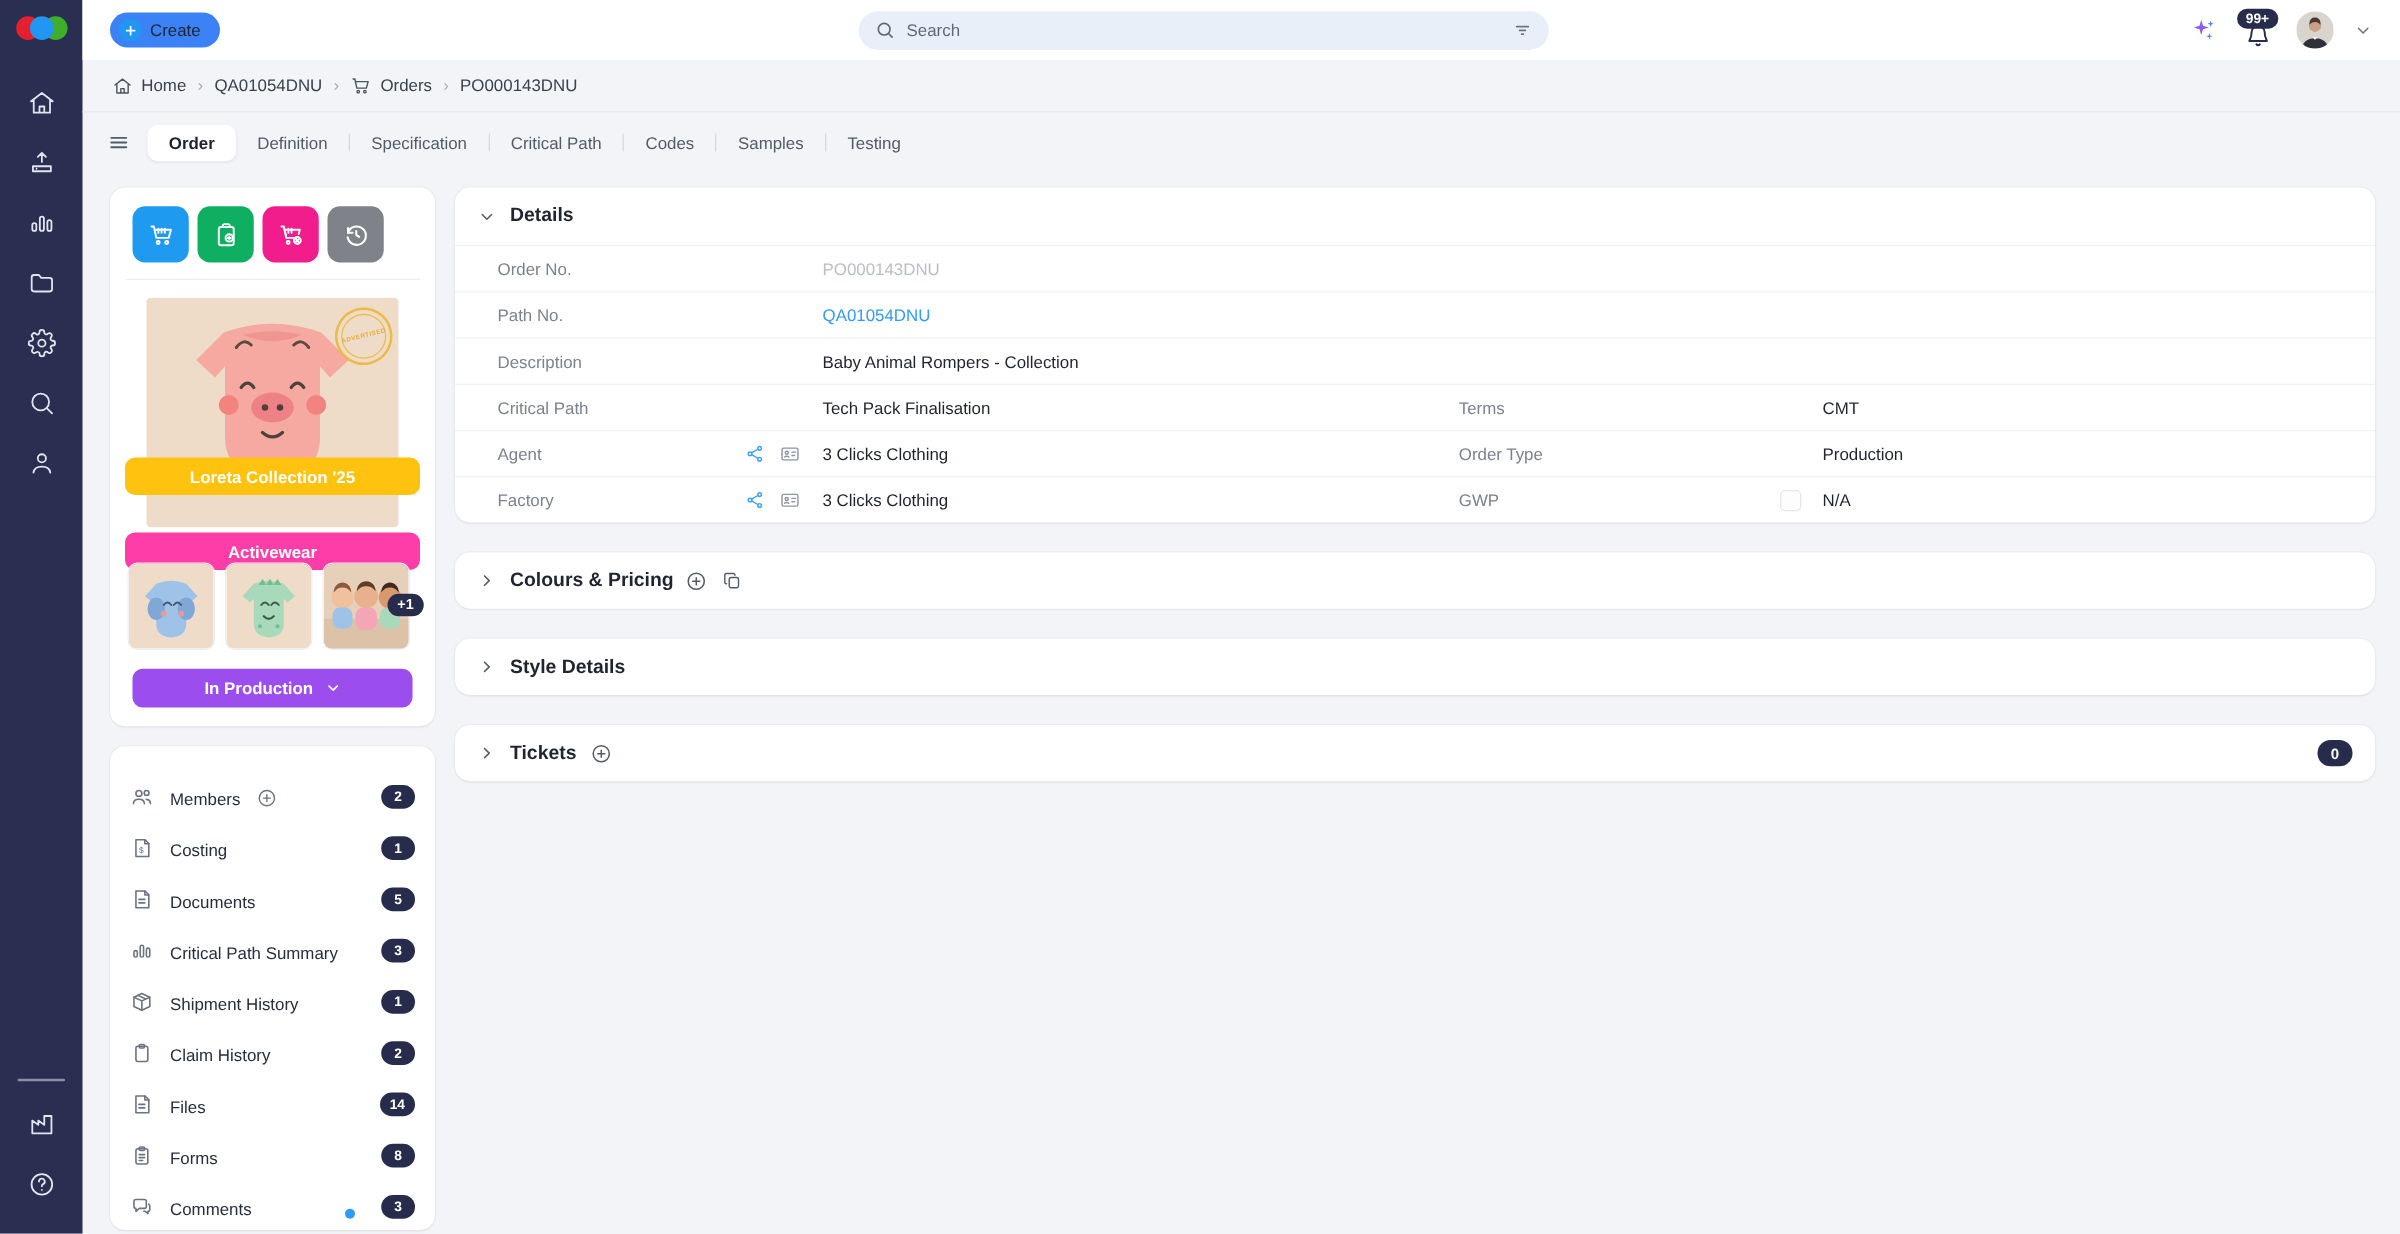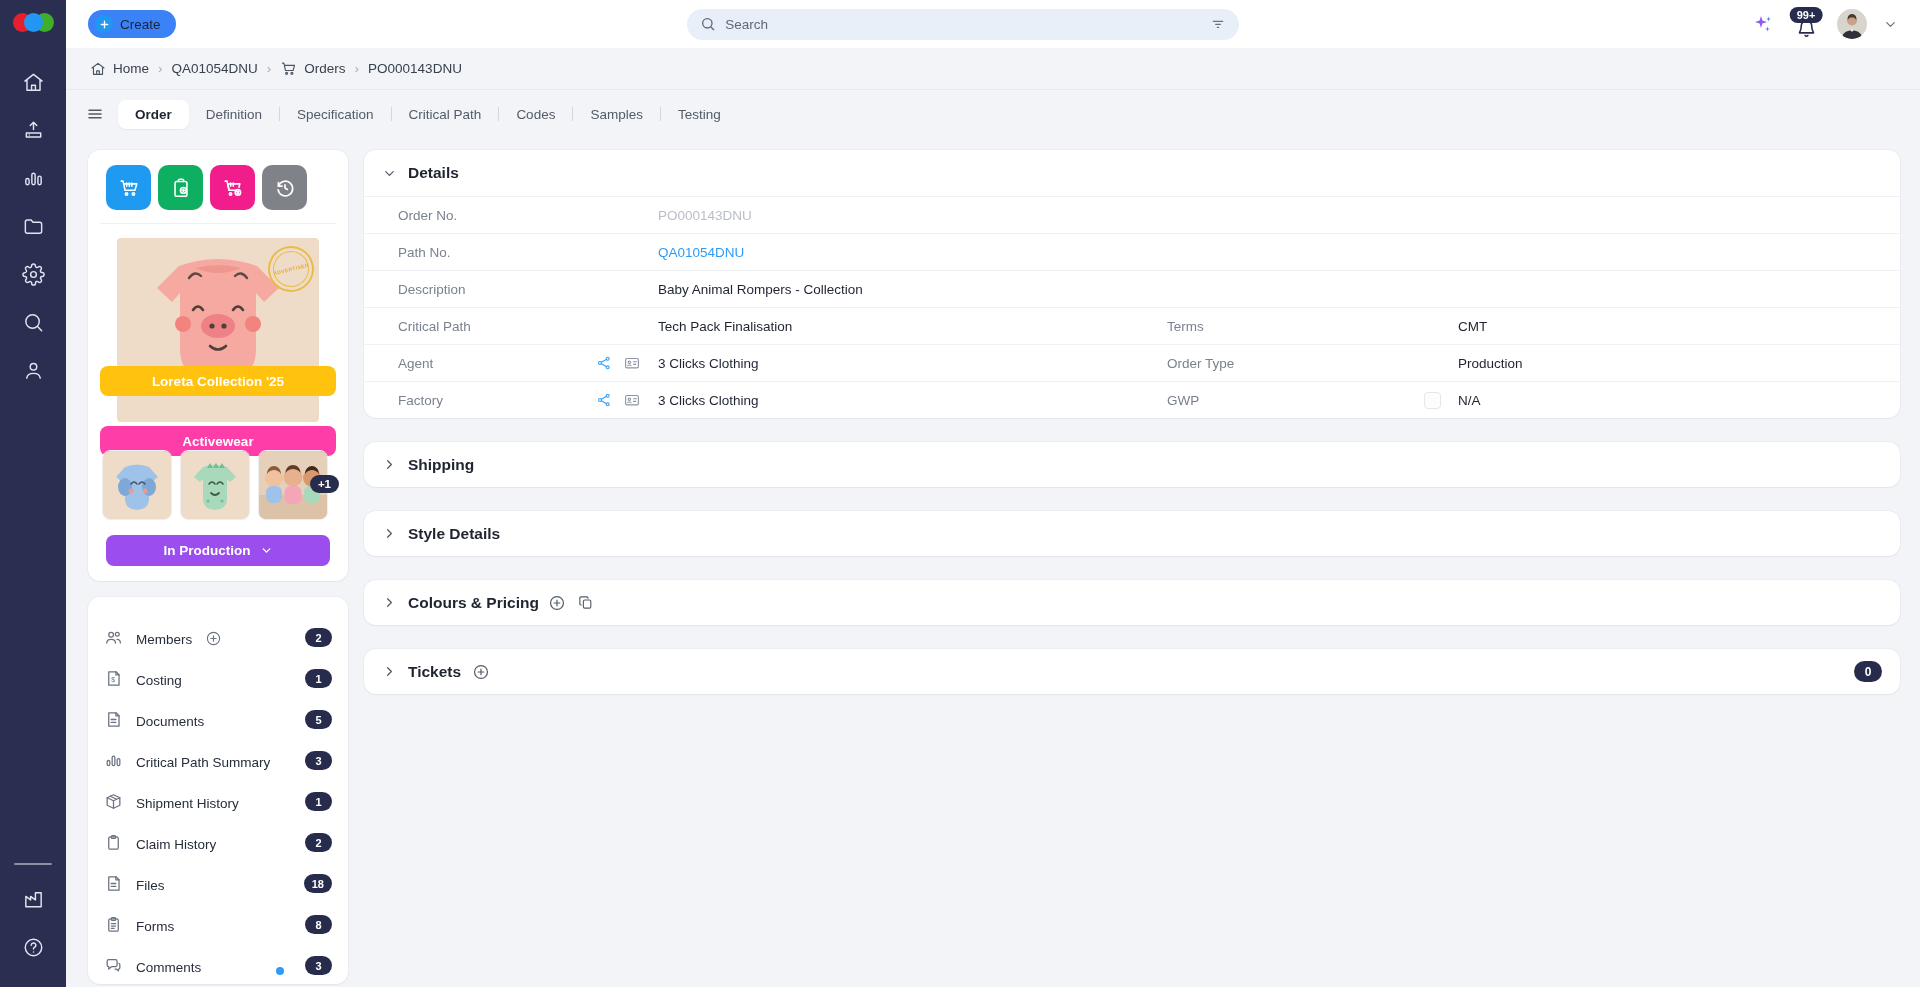--- a/index.html
+++ b/index.html
@@ -516,21 +516,21 @@
           <span class="mi-count">2</span>
         </div>
         <div class="menu-item">
           <span class="mi-icon">
               <svg width="19" height="19" viewBox="0 0 24 24" fill="none" stroke="currentColor" stroke-width="1.6" stroke-linecap="round" stroke-linejoin="round">
                 <path d="M6 3.5h9.2L19 7.3V20.5H6z"></path>
                 <path d="M15 3.5V7.5h4M9 12h6M9 15.5h6"></path>
               </svg>
             </span>
           <span>Files</span>
-          <span class="mi-count">18</span>
+          <span class="mi-count">14</span>
         </div>
         <div class="menu-item">
           <span class="mi-icon">
               <svg width="19" height="19" viewBox="0 0 24 24" fill="none" stroke="currentColor" stroke-width="1.6" stroke-linecap="round" stroke-linejoin="round">
                 <rect x="6" y="5" width="12" height="15.5" rx="2"></rect>
                 <rect x="9.3" y="3.2" width="5.4" height="3.6" rx="1.2"></rect>
                 <path d="M9.3 11h5.4M9.3 14h5.4M9.3 17h3.5"></path>
               </svg>
             </span>
           <span>Forms</span>
@@ -657,37 +657,20 @@
           <div class="cell cell-r">
             <span class="lbl-r">GWP</span>
             <span class="slot-r">
                 <span class="checkbox"></span>
               </span>
             <span class="val">N/A</span>
           </div>
         </div>
       </section>
 
-      <section class="card section-card">
-        <span class="chev">
-          <svg width="15" height="15" viewBox="0 0 24 24" fill="none" stroke="currentColor" stroke-width="2" stroke-linecap="round" stroke-linejoin="round">
-              <path d="m9 6 6 6-6 6"></path>
-            </svg>
-        </span>
-        <span class="section-title">Shipping</span>
-      </section>
-
-      <section class="card section-card">
-        <span class="chev">
-          <svg width="15" height="15" viewBox="0 0 24 24" fill="none" stroke="currentColor" stroke-width="2" stroke-linecap="round" stroke-linejoin="round">
-              <path d="m9 6 6 6-6 6"></path>
-            </svg>
-        </span>
-        <span class="section-title">Style Details</span>
-      </section>
 
       <section class="card section-card">
         <span class="chev">
           <svg width="15" height="15" viewBox="0 0 24 24" fill="none" stroke="currentColor" stroke-width="2" stroke-linecap="round" stroke-linejoin="round">
               <path d="m9 6 6 6-6 6"></path>
             </svg>
         </span>
         <span class="section-title">Colours &amp; Pricing</span>
         <span class="head-icon" style="margin-left:-2px">
           <svg width="18" height="18" viewBox="0 0 24 24" fill="none" stroke="currentColor" stroke-width="1.6" stroke-linecap="round">
@@ -702,20 +685,29 @@
             </svg>
         </span>
       </section>
 
       <section class="card section-card">
         <span class="chev">
           <svg width="15" height="15" viewBox="0 0 24 24" fill="none" stroke="currentColor" stroke-width="2" stroke-linecap="round" stroke-linejoin="round">
               <path d="m9 6 6 6-6 6"></path>
             </svg>
         </span>
+        <span class="section-title">Style Details</span>
+      </section>
+
+      <section class="card section-card">
+        <span class="chev">
+          <svg width="15" height="15" viewBox="0 0 24 24" fill="none" stroke="currentColor" stroke-width="2" stroke-linecap="round" stroke-linejoin="round">
+              <path d="m9 6 6 6-6 6"></path>
+            </svg>
+        </span>
         <span class="section-title">Tickets</span>
         <span class="head-icon">
           <svg width="18" height="18" viewBox="0 0 24 24" fill="none" stroke="currentColor" stroke-width="1.6" stroke-linecap="round">
               <circle cx="12" cy="12" r="8.6"></circle>
               <path d="M12 8.2v7.6M8.2 12h7.6"></path>
             </svg>
         </span>
         <span class="section-count">0</span>
       </section>
 

